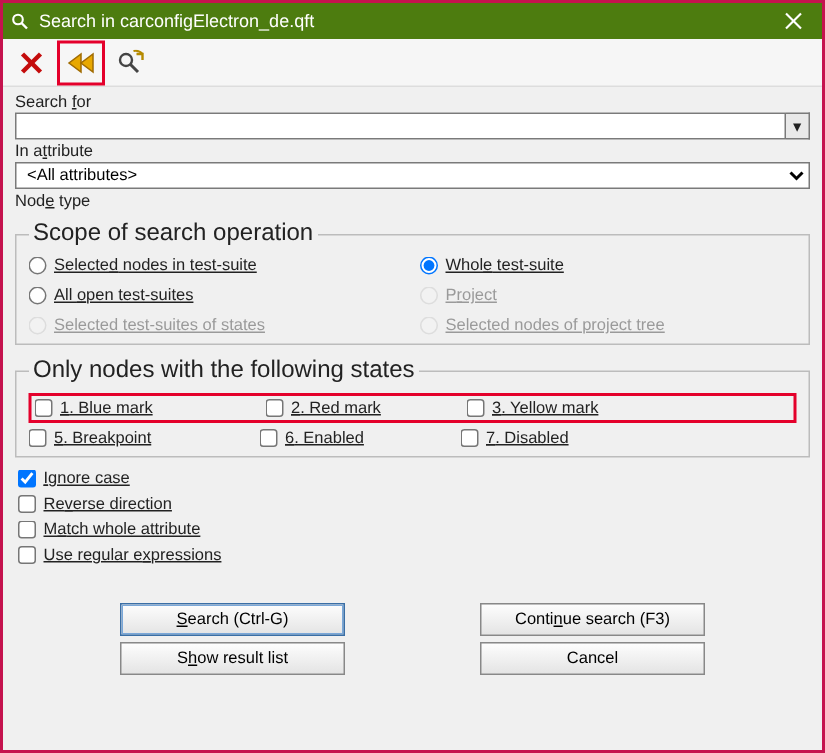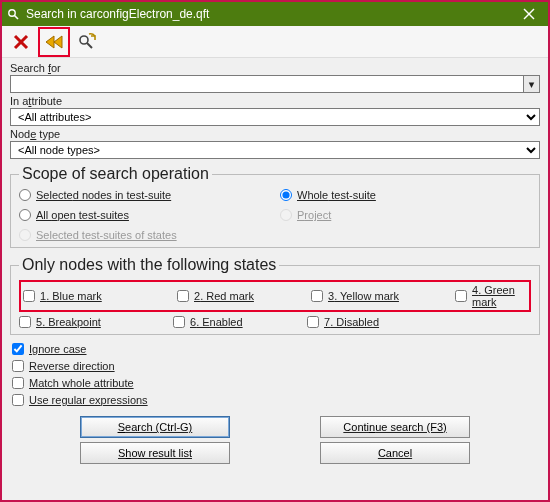--- a/index.html
+++ b/index.html
@@ -139,22 +139,21 @@
   .checks-col {
     display: flex;
     flex-direction: column;
     gap: 5px;
     margin: 6px 0 2px 2px;
   }
   .button-row {
     display: flex;
     justify-content: center;
     gap: 90px;
-    margin-top: 8px;
-    text-decoration: underline;
+    margin-top: 24px;
   }
   .button-stack {
     display: flex;
     flex-direction: column;
     gap: 4px;
     align-items: center;
   }
   button.action {
     width: 150px;
     height: 22px;
@@ -226,25 +225,20 @@
     </div>
 
     <div class="field-label">In a<u>t</u>tribute</div>
     <div class="input-row">
       <select class="select-input">
         <option>&lt;All attributes&gt;</option>
       </select>
     </div>
 
     <div class="field-label">Nod<u>e</u> type</div>
-    <div class="input-row">
-      <select class="select-input">
-        <option>&lt;All node types&gt;</option>
-      </select>
-    </div>
 
     <fieldset>
       <legend>Scope of search operation</legend>
       <div class="scope-grid">
         <label class="radio-item">
           <input type="radio" name="scope" style="">
             <span>Selecte<u>d</u> nodes in test-suite</span>
         </label>
         <label class="radio-item">
           <input type="radio" name="scope" checked="" style="">
@@ -254,43 +248,43 @@
           <input type="radio" name="scope" style="">
             <span>All <u>o</u>pen test-suites</span>
         </label>
         <label class="radio-item disabled">
           <input type="radio" name="scope" disabled="" style="">
             <span>P<u>r</u>oject</span>
         </label>
         <label class="radio-item disabled">
           <input type="radio" name="scope" disabled="" style="">
             <span>Selected test-suites of states</span>
+        </label>
+        <label class="radio-item disabled">
+          <input type="radio" name="scope" disabled="" style="">
+            <span>Selected nodes of project tree</span>
         </label>
       </div>
     </fieldset>
 
     <fieldset>
       <legend>Only nodes with the following states</legend>
       <div class="states-highlight">
         <div class="states-grid">
           <label class="check-item">
             <input type="checkbox" style="">
               <span><u>1</u>. Blue mark</span>
           </label>
           <label class="check-item">
             <input type="checkbox" style="">
               <span><u>2</u>. Red mark</span>
           </label>
           <label class="check-item">
             <input type="checkbox" style="">
               <span><u>3</u>. Yellow mark</span>
-          </label>
-          <label class="check-item">
-            <input type="checkbox" style="">
-              <span><u>4</u>. Green mark</span>
           </label>
         </div>
       </div>
       <div class="states-grid">
         <label class="check-item">
           <input type="checkbox" style="">
             <span><u>5</u>. Breakpoint</span>
         </label>
         <label class="check-item">
           <input type="checkbox" style="">

